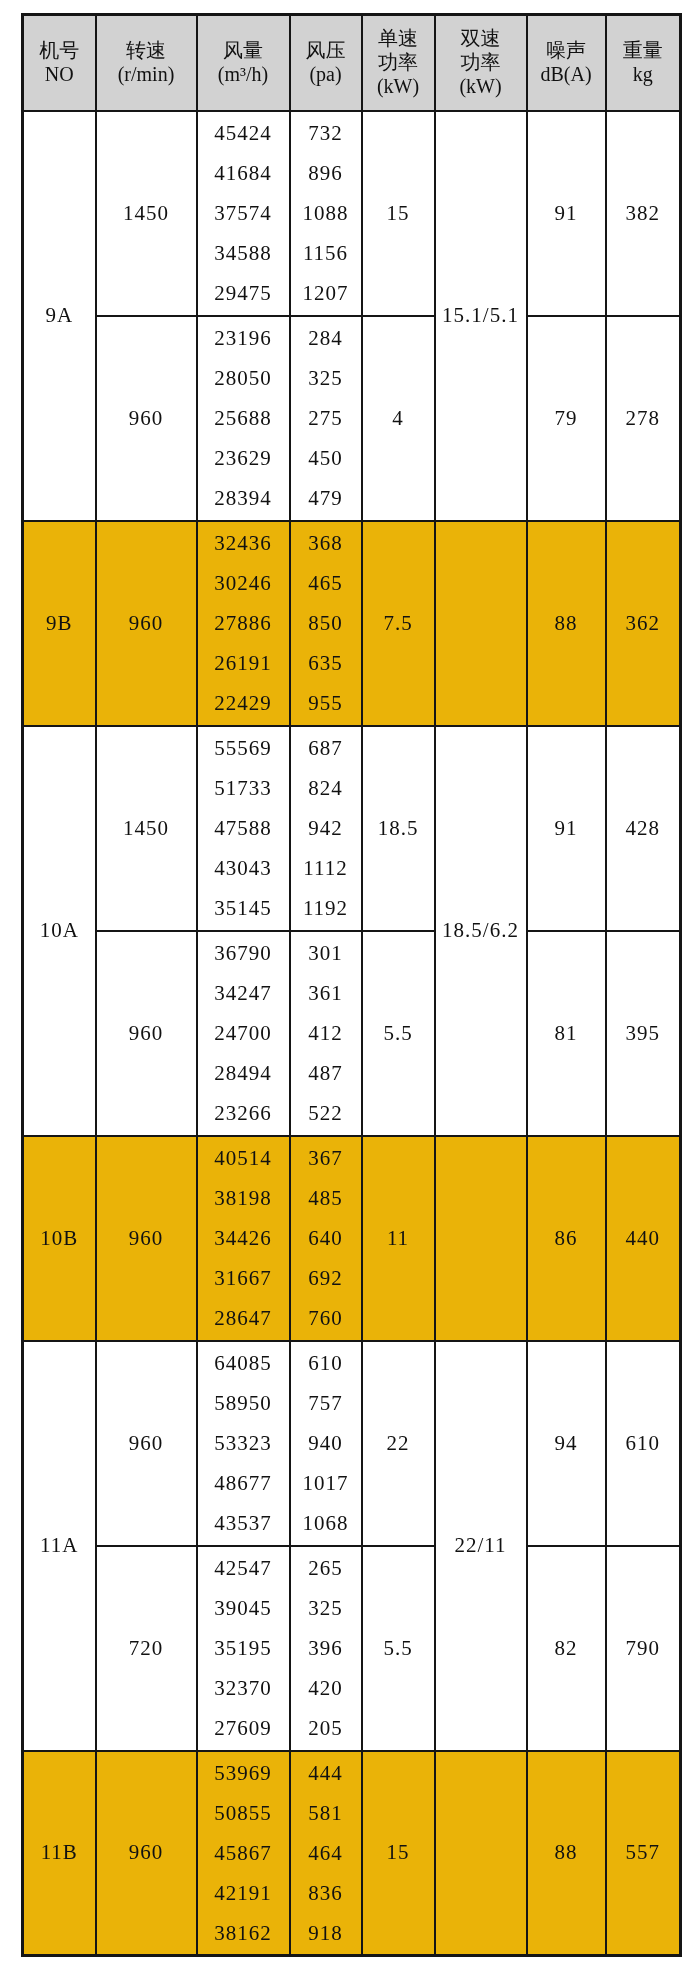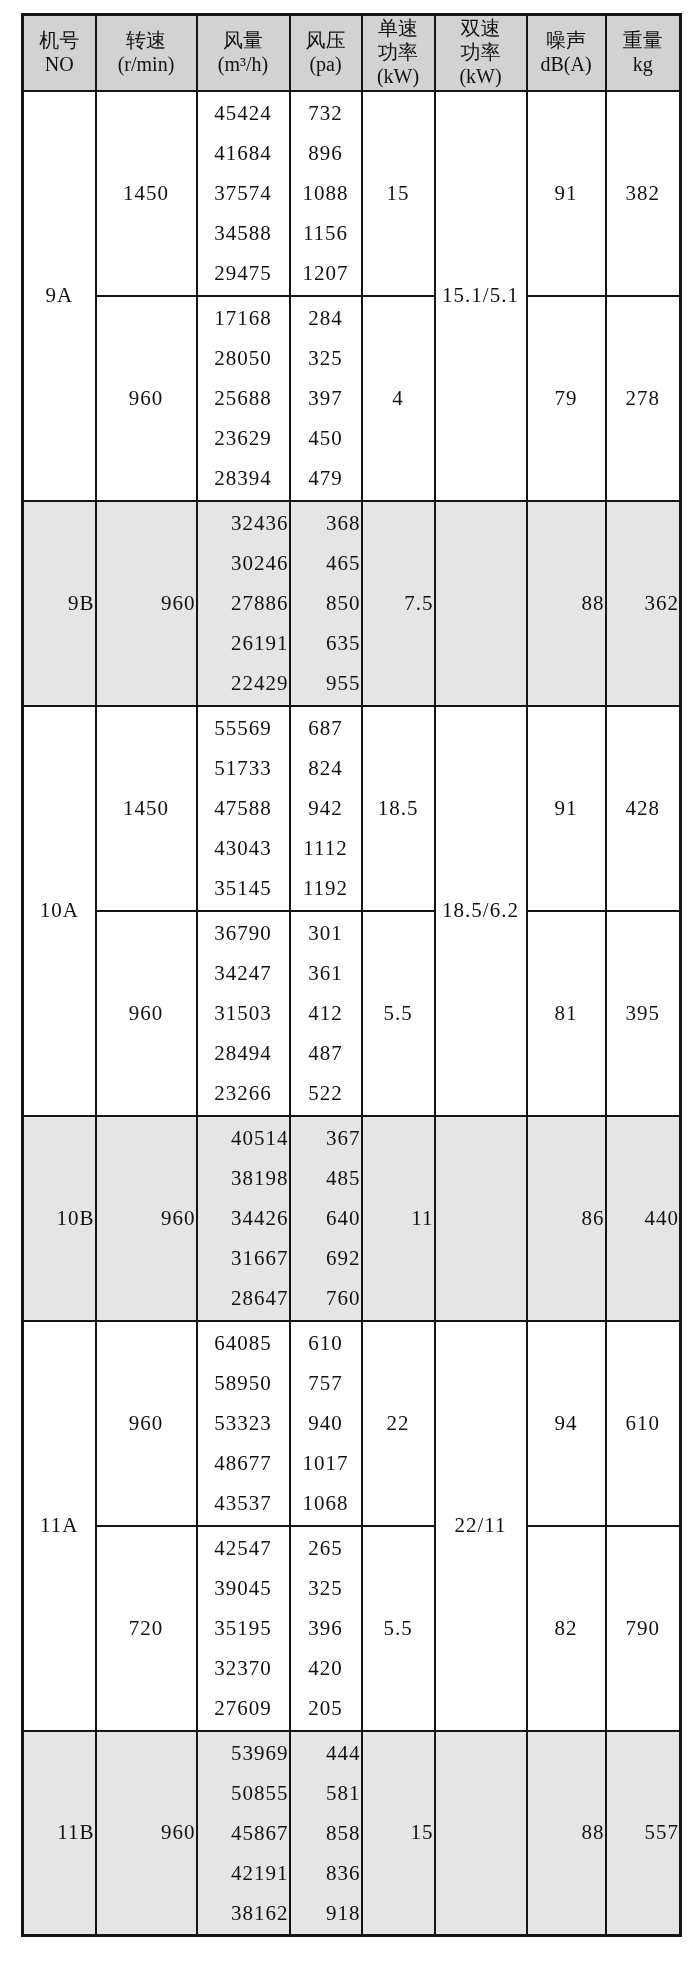--- a/index.html
+++ b/index.html
@@ -12,29 +12,29 @@
     width: 658px;
     border: 3px solid #151515;
   }
   th, td {
     border: 2px solid #151515;
     text-align: center;
     vertical-align: middle;
     padding: 0;
     overflow: hidden;
   }
-  thead tr { height: 76px; }
+  thead tr { height: 96px; }
   th {
     background: #d2d2d2;
     font-weight: normal;
     font-size: 20px;
     line-height: 1.18;
   }
   tbody tr { height: 205px; }
-  tbody tr.shaded td { background: #e5e5e5; text-align: right; }
+  tbody tr.shaded td { background: #eab308; }
   td {
     background: #ffffff;
     font-size: 21px;
     letter-spacing: 1px;
   }
   td.num-cell .vstack {
     display: flex;
     flex-direction: column;
     justify-content: space-around;
     height: 100%;
@@ -118,32 +118,32 @@
           </td>
           <td>15</td>
           <td rowspan="2">15.1/5.1</td>
           <td>91</td>
           <td>382</td>
         </tr>
         <tr>
           <td>960</td>
           <td class="num-cell">
             <div class="vstack">
-              <div>17168</div>
+              <div>23196</div>
               <div>28050</div>
               <div>25688</div>
               <div>23629</div>
               <div>28394</div>
             </div>
           </td>
           <td class="num-cell">
             <div class="vstack">
               <div>284</div>
               <div>325</div>
-              <div>397</div>
+              <div>275</div>
               <div>450</div>
               <div>479</div>
             </div>
           </td>
           <td>4</td>
           <td>79</td>
           <td>278</td>
         </tr>
         <tr class="shaded">
           <td>9B</td>
@@ -196,21 +196,21 @@
           <td rowspan="2">18.5/6.2</td>
           <td>91</td>
           <td>428</td>
         </tr>
         <tr>
           <td>960</td>
           <td class="num-cell">
             <div class="vstack">
               <div>36790</div>
               <div>34247</div>
-              <div>31503</div>
+              <div>24700</div>
               <div>28494</div>
               <div>23266</div>
             </div>
           </td>
           <td class="num-cell">
             <div class="vstack">
               <div>301</div>
               <div>361</div>
               <div>412</div>
               <div>487</div>
@@ -306,21 +306,21 @@
               <div>50855</div>
               <div>45867</div>
               <div>42191</div>
               <div>38162</div>
             </div>
           </td>
           <td class="num-cell">
             <div class="vstack">
               <div>444</div>
               <div>581</div>
-              <div>858</div>
+              <div>464</div>
               <div>836</div>
               <div>918</div>
             </div>
           </td>
           <td>15</td>
           <td></td>
           <td>88</td>
           <td>557</td>
         </tr>
       </tbody>

